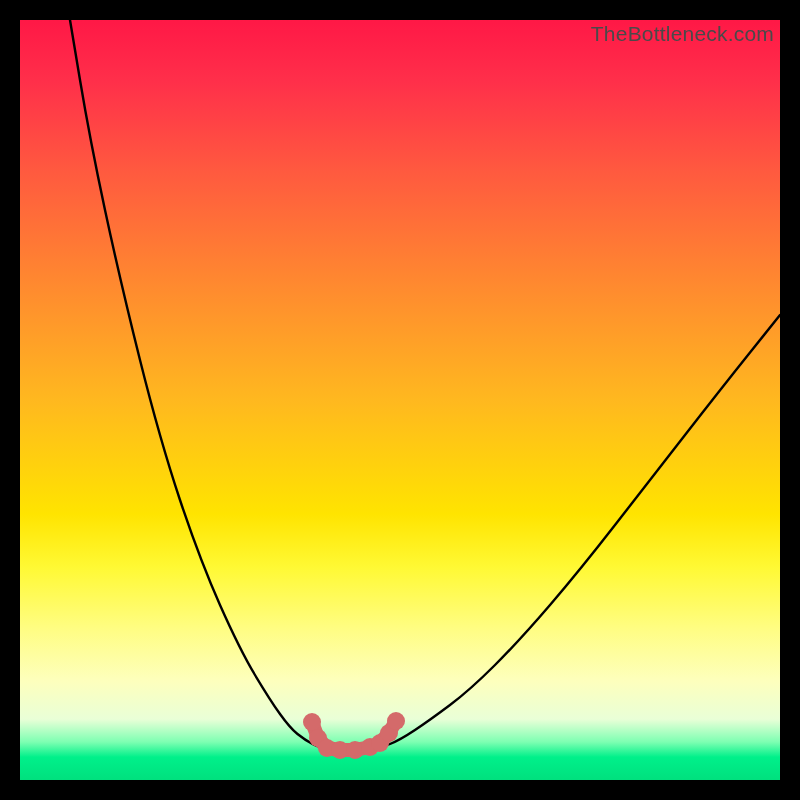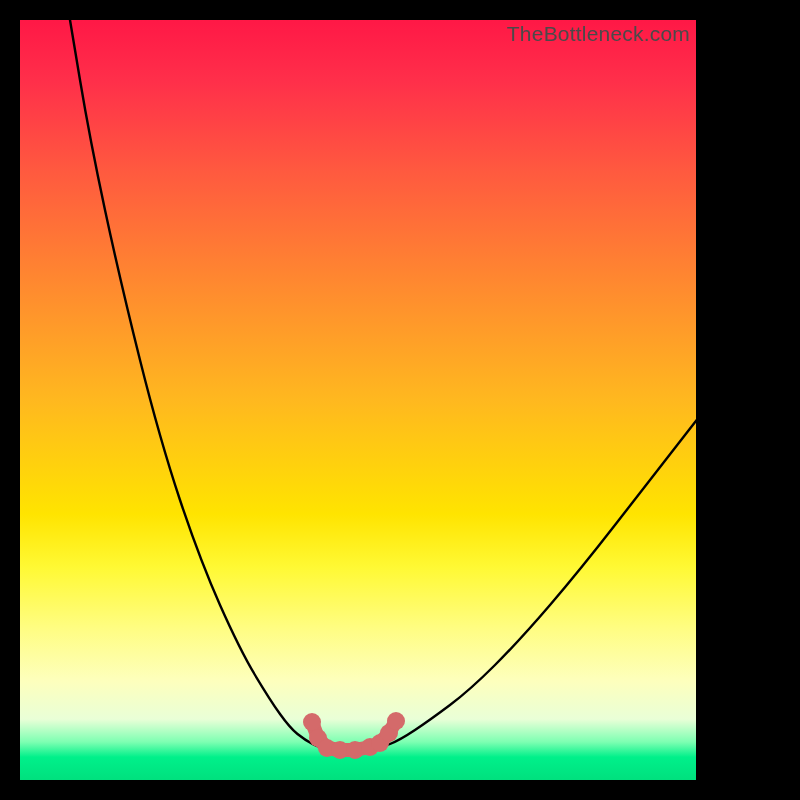--- a/index.html
+++ b/index.html
@@ -8,21 +8,21 @@
     width: 800px;
     height: 800px;
     background: #000;
     overflow: hidden;
     font-family: Arial, Helvetica, sans-serif;
   }
   .frame {
     position: absolute;
     left: 20px;
     top: 20px;
-    width: 676px;
+    width: 760px;
     height: 760px;
     background: linear-gradient(to bottom,
       #ff1846 0%,
       #ff2f4a 8%,
       #ff5a3f 20%,
       #ff8a2f 35%,
       #ffb81f 50%,
       #ffe400 65%,
       #fff934 72%,
       #fffd82 80%,

